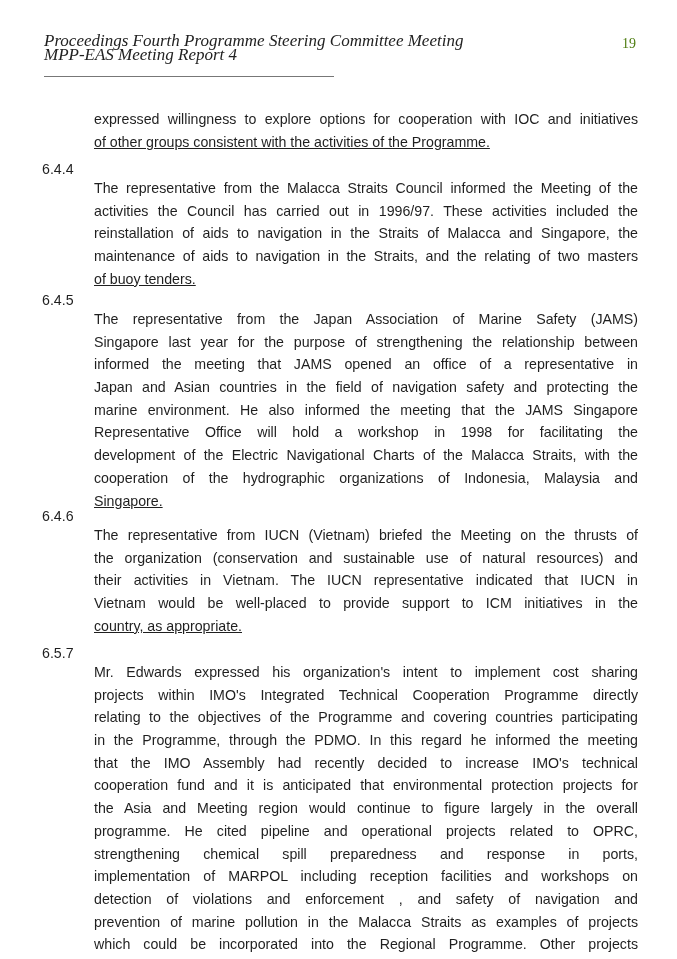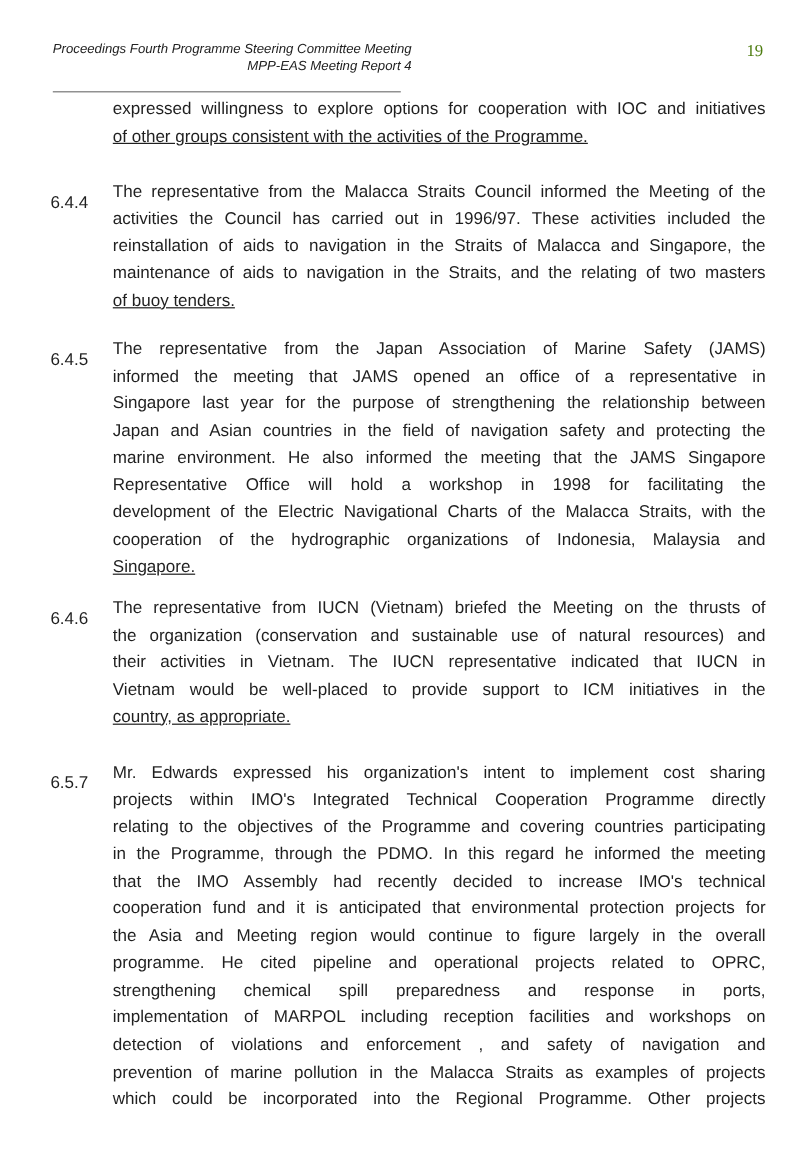--- a/index.html
+++ b/index.html
@@ -1,22 +1,22 @@
 <!DOCTYPE html>
 <html><head>
 <meta charset="utf-8">
 <style>
   html, body { margin: 0; padding: 0; background: #ffffff; }
   body { width: 677px; height: 959px; position: relative; overflow: hidden; color: #1a1a1a; }
-  .header { position: absolute; left: 44px; top: 34px; font-family: Liberation Sans, sans-serif; font-style: italic; font-size: 11px; line-height: 14px; color: #222; text-align: right; }
+  .header { position: absolute; left: 44px; top: 34px; font-family: Liberation Serif, serif; font-style: italic; font-size: 17px; line-height: 14px; color: #222; }
   .page-num { position: absolute; left: 622px; top: 36px; font-family: "Liberation Serif", serif; font-size: 14px; color: #4d7c0f; }
   .rule { position: absolute; left: 44px; top: 76px; width: 290px; height: 1px; background: #777; }
   .para { position: absolute; left: 42px; width: 596px; font-family: "Liberation Sans", sans-serif; font-size: 14.2px; color: #1f1f1f; }
   .num { position: absolute; left: 0; top: 12px; width: 50px; }
-  .lines { position: absolute; left: 52px; width: 544px; }
+  .lines { position: absolute; left: 52px; width: 544px; margin-top: 28px; }
   .ln { display: block; height: 22.7px; line-height: 22.7px; text-align: justify; text-align-last: justify; white-space: normal; }
   .ln.last { text-align-last: left; text-decoration: underline; }
 </style>
 </head>
 <body>
 
 <div>
   <div class="header">
     <div>Proceedings Fourth Programme Steering Committee Meeting</div>
     <div>MPP-EAS Meeting Report 4</div>
@@ -39,22 +39,22 @@
         <span class="ln">activities the Council has carried out in 1996/97.  These activities included the</span>
         <span class="ln">reinstallation of aids to navigation in the Straits of Malacca and Singapore, the</span>
         <span class="ln">maintenance of aids to navigation in the Straits, and the relating of two masters</span>
         <span class="ln last">of buoy tenders.</span>
       </div>
     </div>
     <div class="para" style="top: 280px;">
       <div class="num">6.4.5</div>
       <div class="lines">
         <span class="ln">The representative from the Japan Association of Marine Safety (JAMS)</span>
+        <span class="ln">Singapore last year for the purpose of strengthening the relationship between</span>
         <span class="ln">informed the meeting that JAMS opened an office of a representative in</span>
-        <span class="ln">Singapore last year for the purpose of strengthening the relationship between</span>
         <span class="ln">Japan and Asian countries in the field of navigation safety and protecting the</span>
         <span class="ln">marine environment.  He also informed the meeting that the JAMS Singapore</span>
         <span class="ln">Representative Office will hold a workshop in 1998 for facilitating the</span>
         <span class="ln">development of the Electric Navigational Charts of the Malacca Straits, with the</span>
         <span class="ln">cooperation of the hydrographic organizations of Indonesia, Malaysia and</span>
         <span class="ln last">Singapore.</span>
       </div>
     </div>
     <div class="para" style="top: 496px;">
       <div class="num">6.4.6</div>

